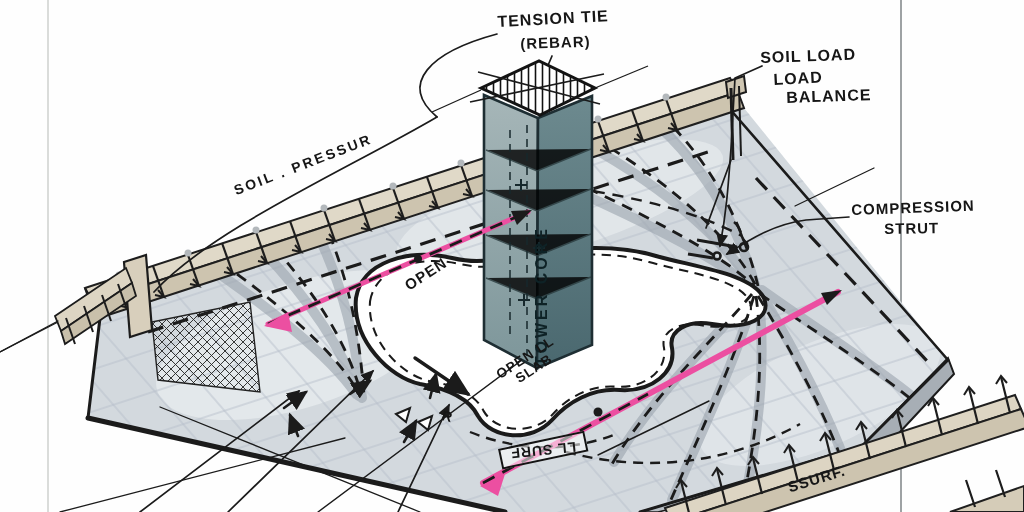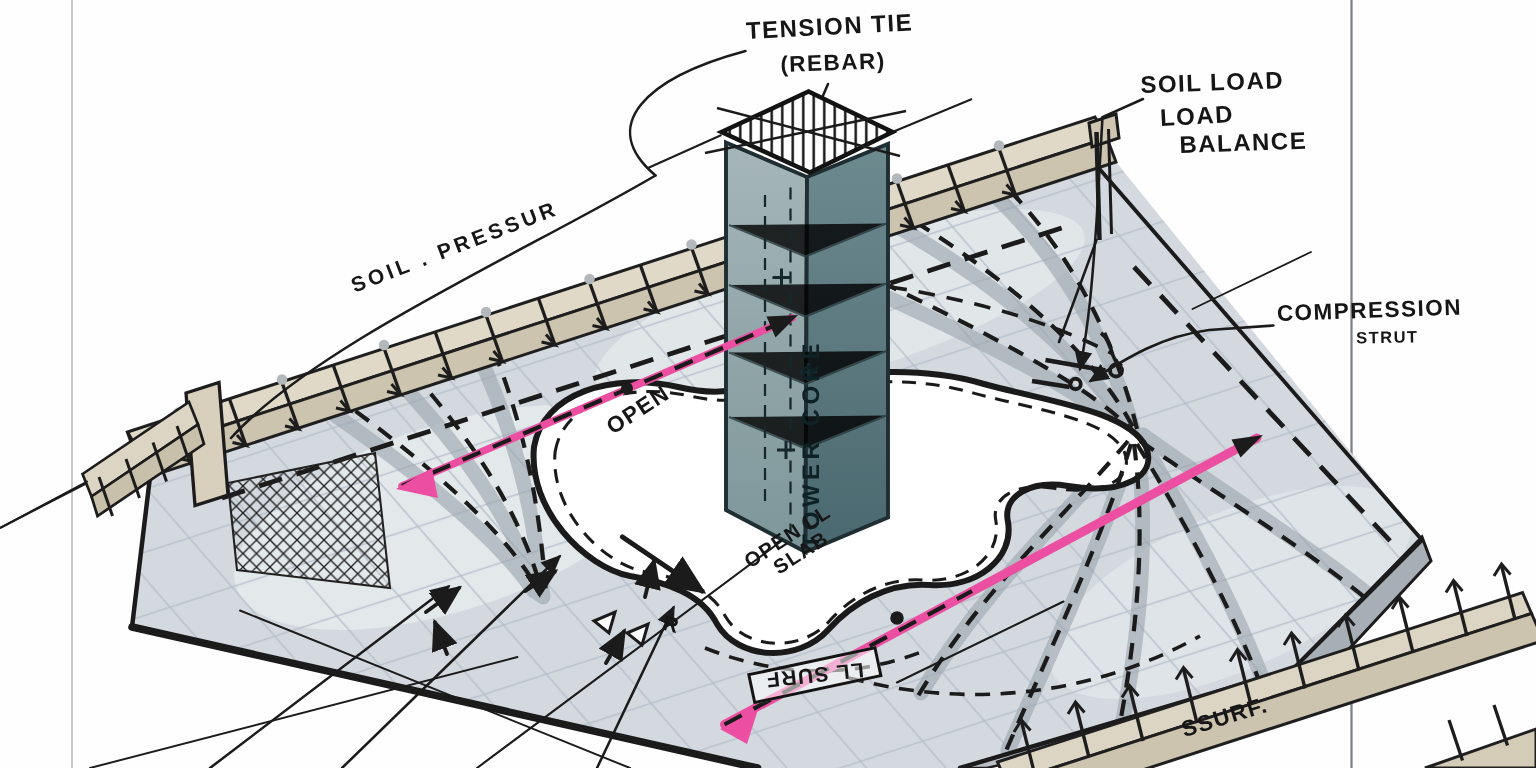--- a/index.html
+++ b/index.html
@@ -286,21 +286,21 @@
 </svg>
 
 <div class="lbl hand" style="left:497px;top:14px;font-size:16px;transform:rotate(-3deg);"><span>TENSION TIE</span></div>
 <div class="lbl hand" style="left:520px;top:36px;font-size:15px;transform:rotate(-2deg);"><span>(REBAR)</span></div>
 
 <div class="lbl hand" style="left:760px;top:50px;font-size:16px;transform:rotate(-2deg);"><span>SOIL LOAD</span></div>
 <div class="lbl hand" style="left:773px;top:72px;font-size:16px;transform:rotate(-3deg);"><span>LOAD</span></div>
 <div class="lbl hand" style="left:786px;top:90px;font-size:16px;transform:rotate(-2deg);"><span>BALANCE</span></div>
 
 <div class="lbl hand" style="left:851px;top:202px;font-size:15px;transform:rotate(-2deg);"><span>COMPRESSION</span></div>
-<div class="lbl hand" style="left:884px;top:221px;font-size:11px;transform:rotate(-1deg);margin-left:20px;"><span>STRUT</span></div>
+<div class="lbl hand" style="left:884px;top:221px;font-size:15px;transform:rotate(-1deg);"><span>STRUT</span></div>
 
 <div class="lbl hand" style="left:232px;top:184px;font-size:14px;letter-spacing:2.5px;transform:rotate(-21deg);"><span>SOIL . PRESSUR</span></div>
 
 <div class="lbl hand" style="left:402px;top:280px;font-size:15px;transform:rotate(-33deg);"><span>OPEN</span></div>
 
 <div class="lbl hand" style="left:534px;top:366px;font-size:16px;letter-spacing:3px;transform:rotate(-90deg);color:#0e2226;"><span>TOWER CORE</span></div>
 
 <div class="lbl hand" style="left:494px;top:370px;font-size:13.5px;transform:rotate(-33deg);">
   <div><span>OPEN LL</span></div>
   <div style="margin-left:14px;"><span>SLAB</span></div>

